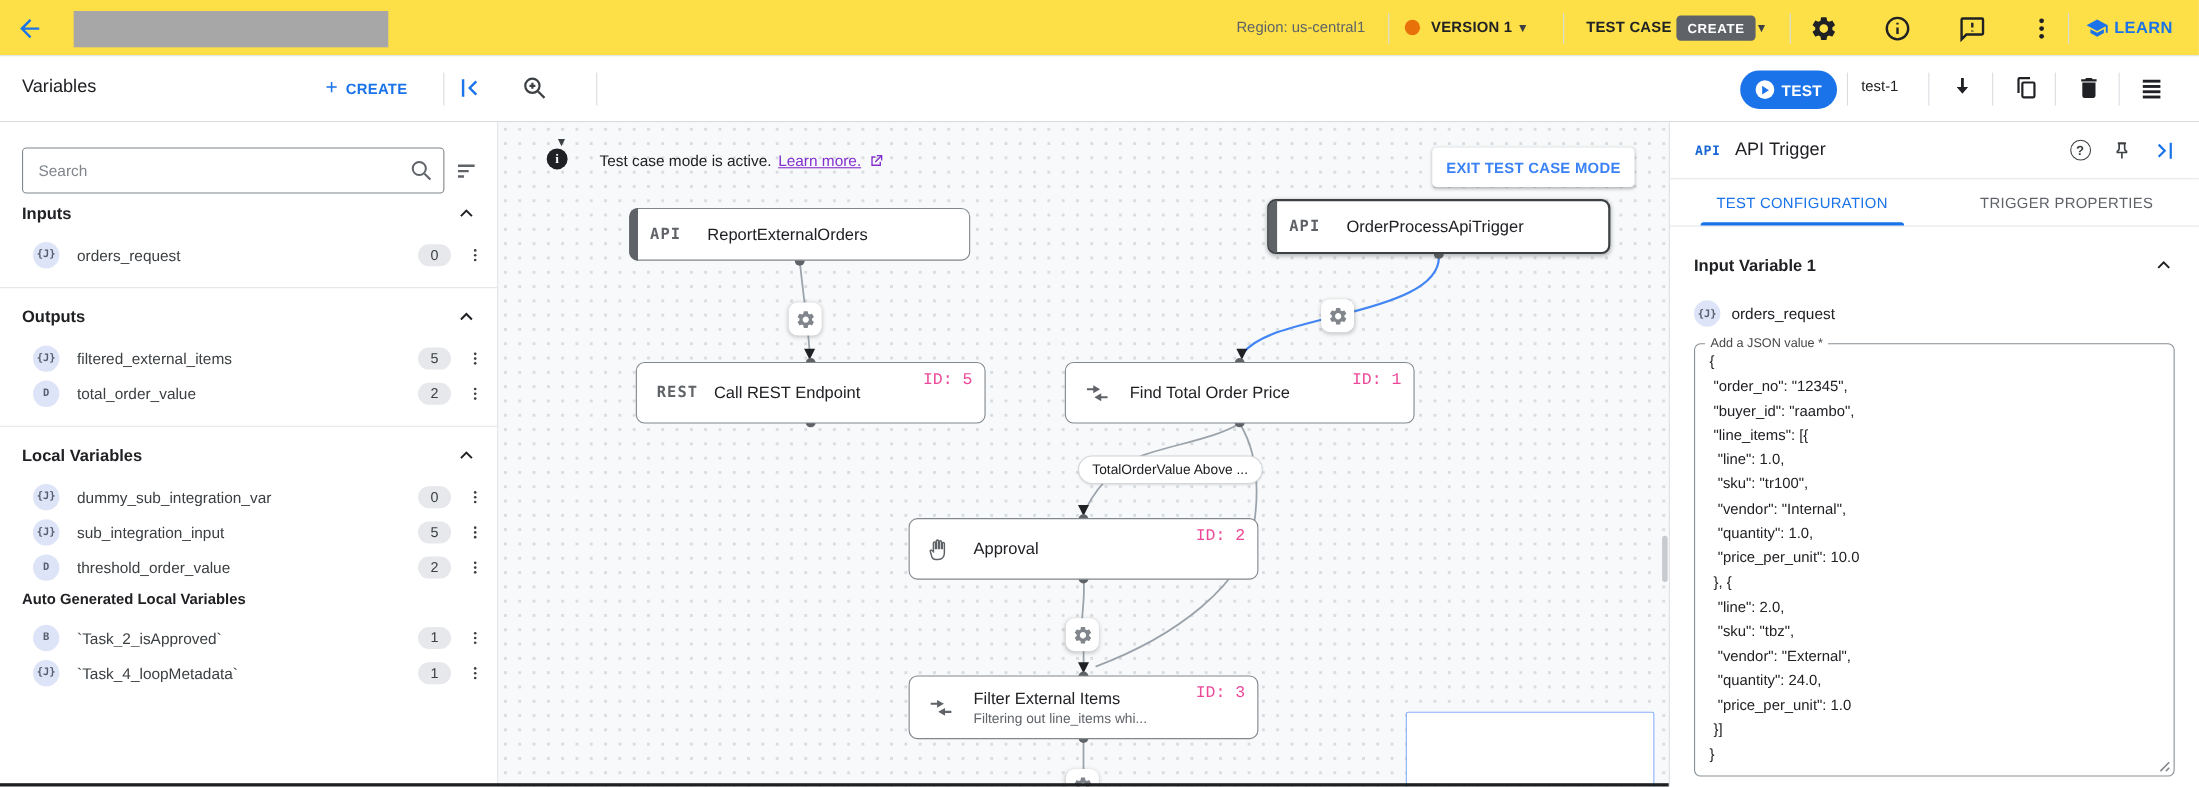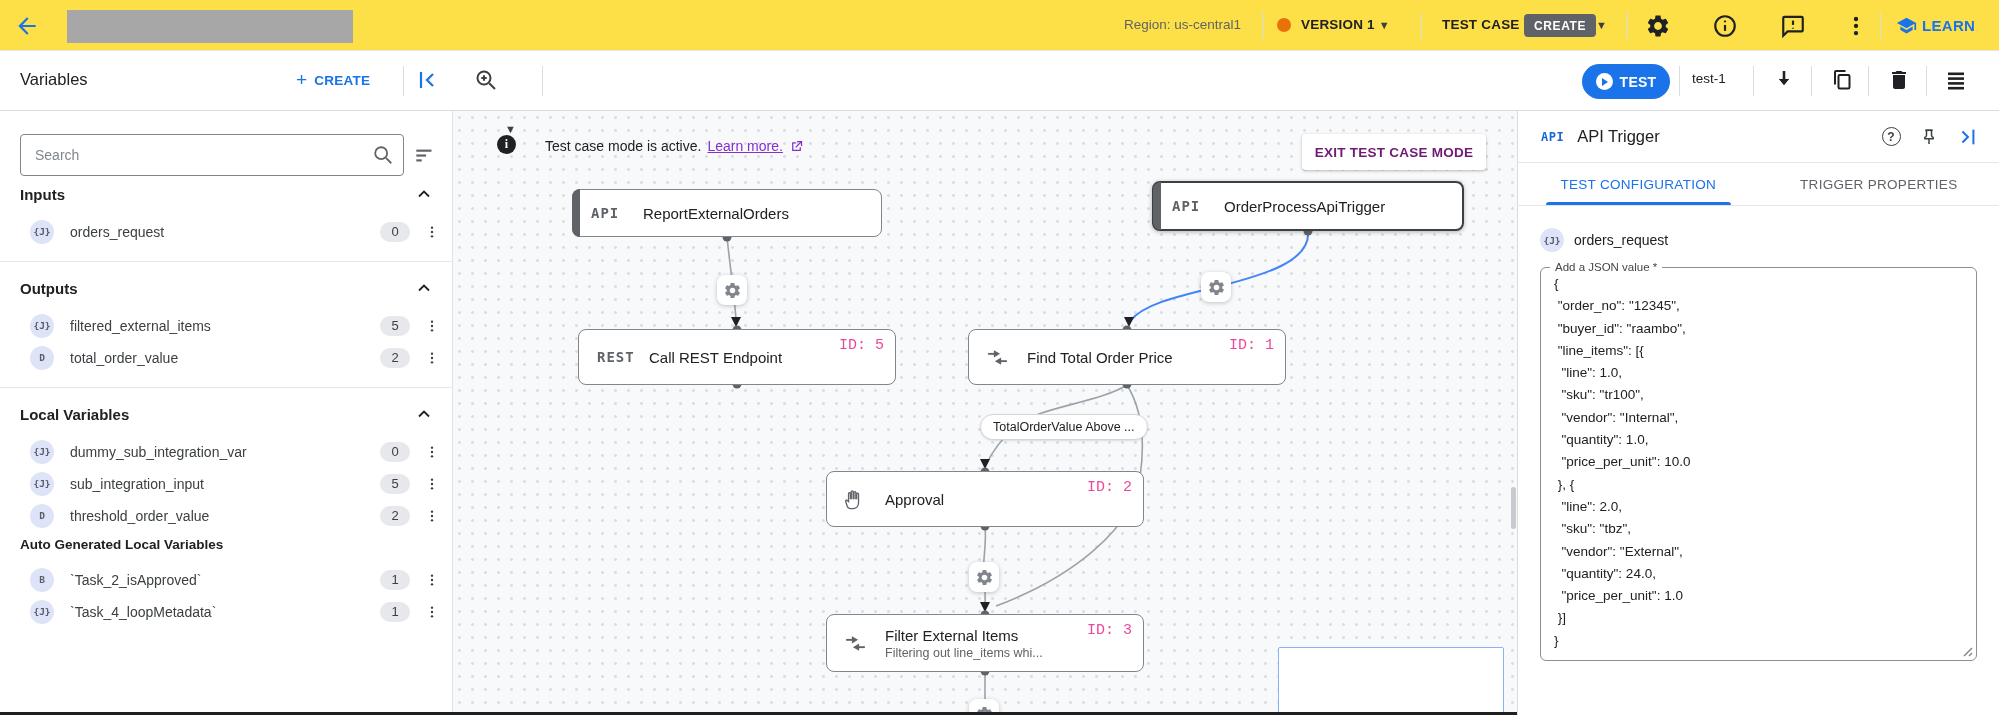--- a/index.html
+++ b/index.html
@@ -74,21 +74,21 @@
   .canvas { position:absolute; left:453px; top:111px; width:1064px; height:604px; overflow:hidden;
     background-color:#f8f9fa;
     background-image:radial-gradient(circle, #d9dce0 1.3px, transparent 1.5px);
     background-size:13px 13px; }
   .banner-icon { left:44px; top:24px; width:19px; height:19px; border-radius:50%; background:#202124;
     color:#fff; font-size:12px; font-weight:bold; display:flex; align-items:center; justify-content:center;
     font-family:"Liberation Serif", serif; }
   .banner-text { left:92px; top:27px; font-size:14px; color:#202124; display:flex; gap:6px; align-items:center; }
   .banner-link { color:#8430ce; text-decoration:underline; cursor:pointer; }
   .exit-btn { left:849px; top:23px; width:184px; height:36px; background:#fff; border:none; border-radius:4px;
-    color:#701a75; font-size:13.5px; font-weight:bold; letter-spacing:.25px;
+    color:#3b82f6; font-size:13.5px; font-weight:bold; letter-spacing:.25px;
     box-shadow:0 1px 3px rgba(60,64,67,.35); cursor:pointer; font-family:"Liberation Sans", sans-serif;text-align:center; }
   .node { position:absolute; background:#fff; border:1px solid #80868b; border-radius:8px;
     display:flex; align-items:center; cursor:pointer; }
   .node-tag { font-family:"DejaVu Sans Mono", monospace; font-size:14px; font-weight:bold;
     color:#5f6368; letter-spacing:1px; margin:0 0 0 18px; width:52px; flex:0 0 auto; }
   .node-title { font-size:15px; color:#202124; white-space:nowrap; }
   .node-sub { font-size:12.5px; color:#5f6368; margin-top:2px; white-space:nowrap; }
   .node-id { position:absolute; right:11px; top:7px; font-size:15px; color:#ec4899;font-family:Liberation Mono, monospace; }
   .trigger::before { content:""; position:absolute; left:-1px; top:-1px; bottom:-1px; width:8px;
     background:#5f6368; border-radius:8px 0 0 8px; }
@@ -580,20 +580,26 @@
         </svg>
     </span>
   </div>
 
   <div class="pn-tabs">
     <span class="pn-tab active">TEST CONFIGURATION</span>
     <span class="pn-tab">TRIGGER PROPERTIES</span>
   </div>
 
   <div class="pn-content">
+    <div class="pn-section-row">
+      <span class="pn-section-title">Input Variable 1</span>
+      <svg viewBox="0 0 24 24" width="20" height="20" fill="none" stroke="#202124" stroke-width="2.2">
+          <polyline points="6,15 12,9 18,15"></polyline>
+        </svg>
+    </div>
 
     <div class="pn-var-row">
       <span class="var-ic">{J}</span>
       <span class="pn-var-name">orders_request</span>
     </div>
 
     <fieldset class="json-field">
       <legend>Add a JSON value *</legend>
       <div class="json-text">{
  "order_no": "12345",

